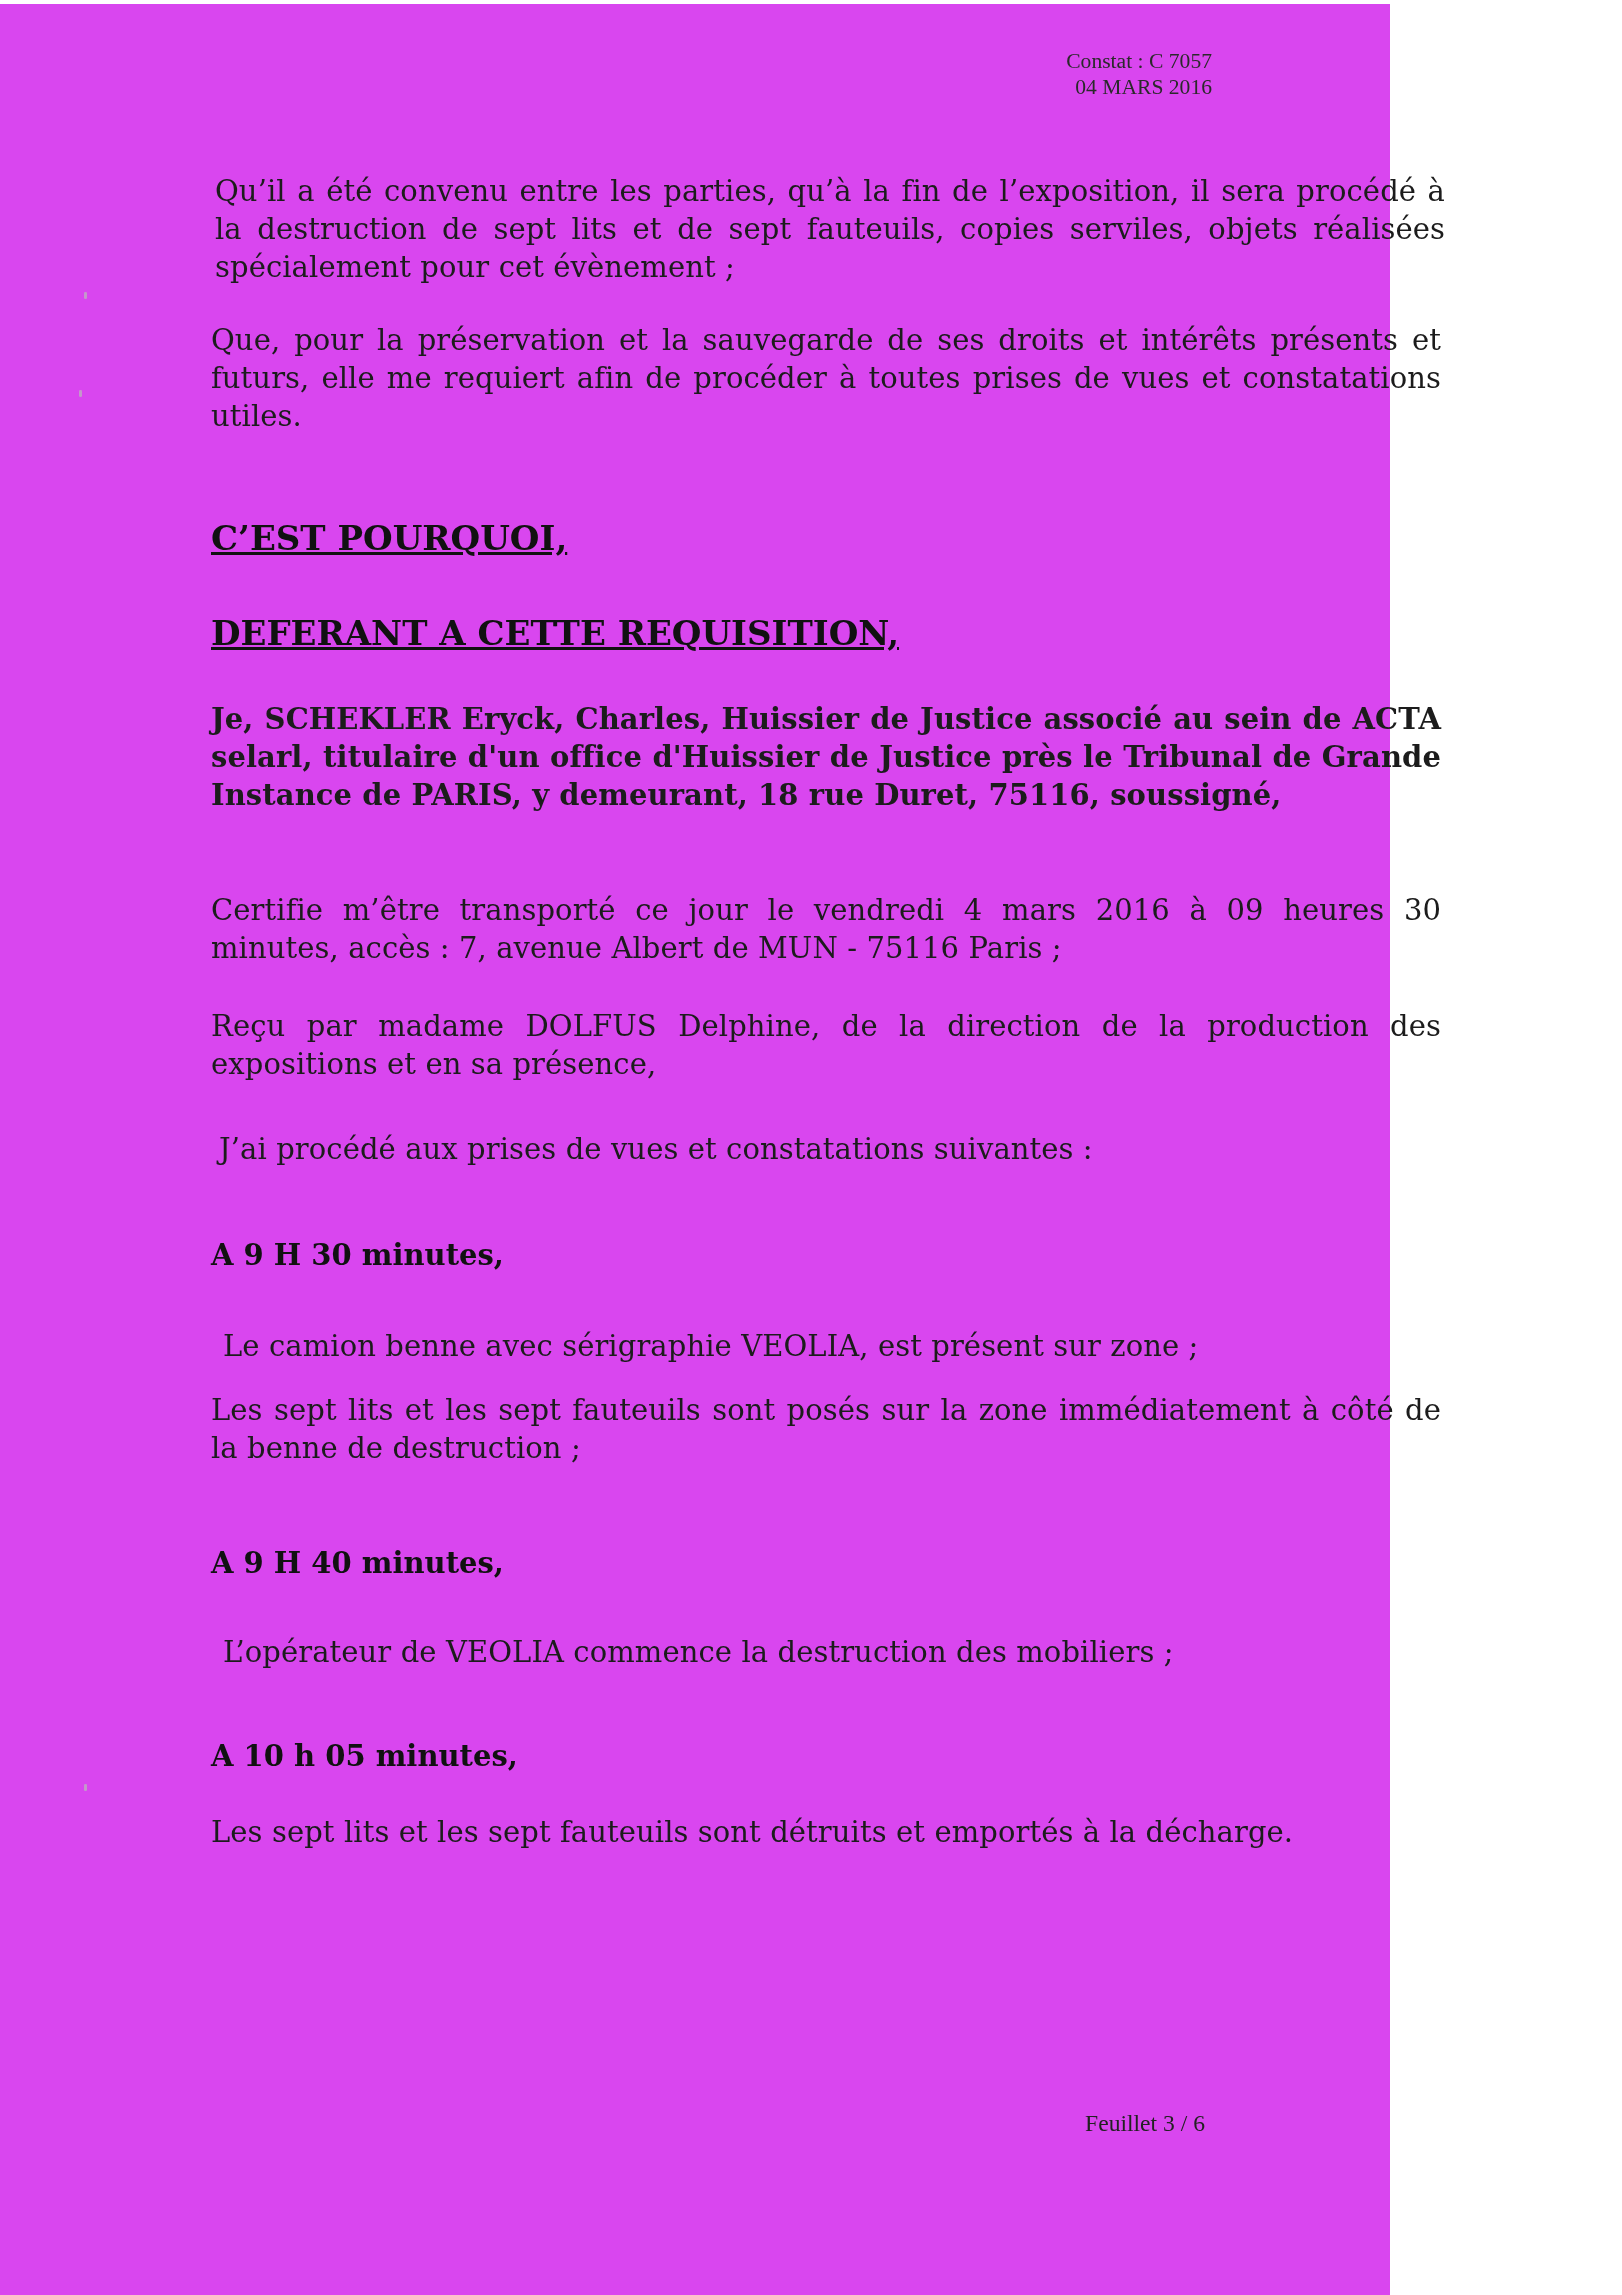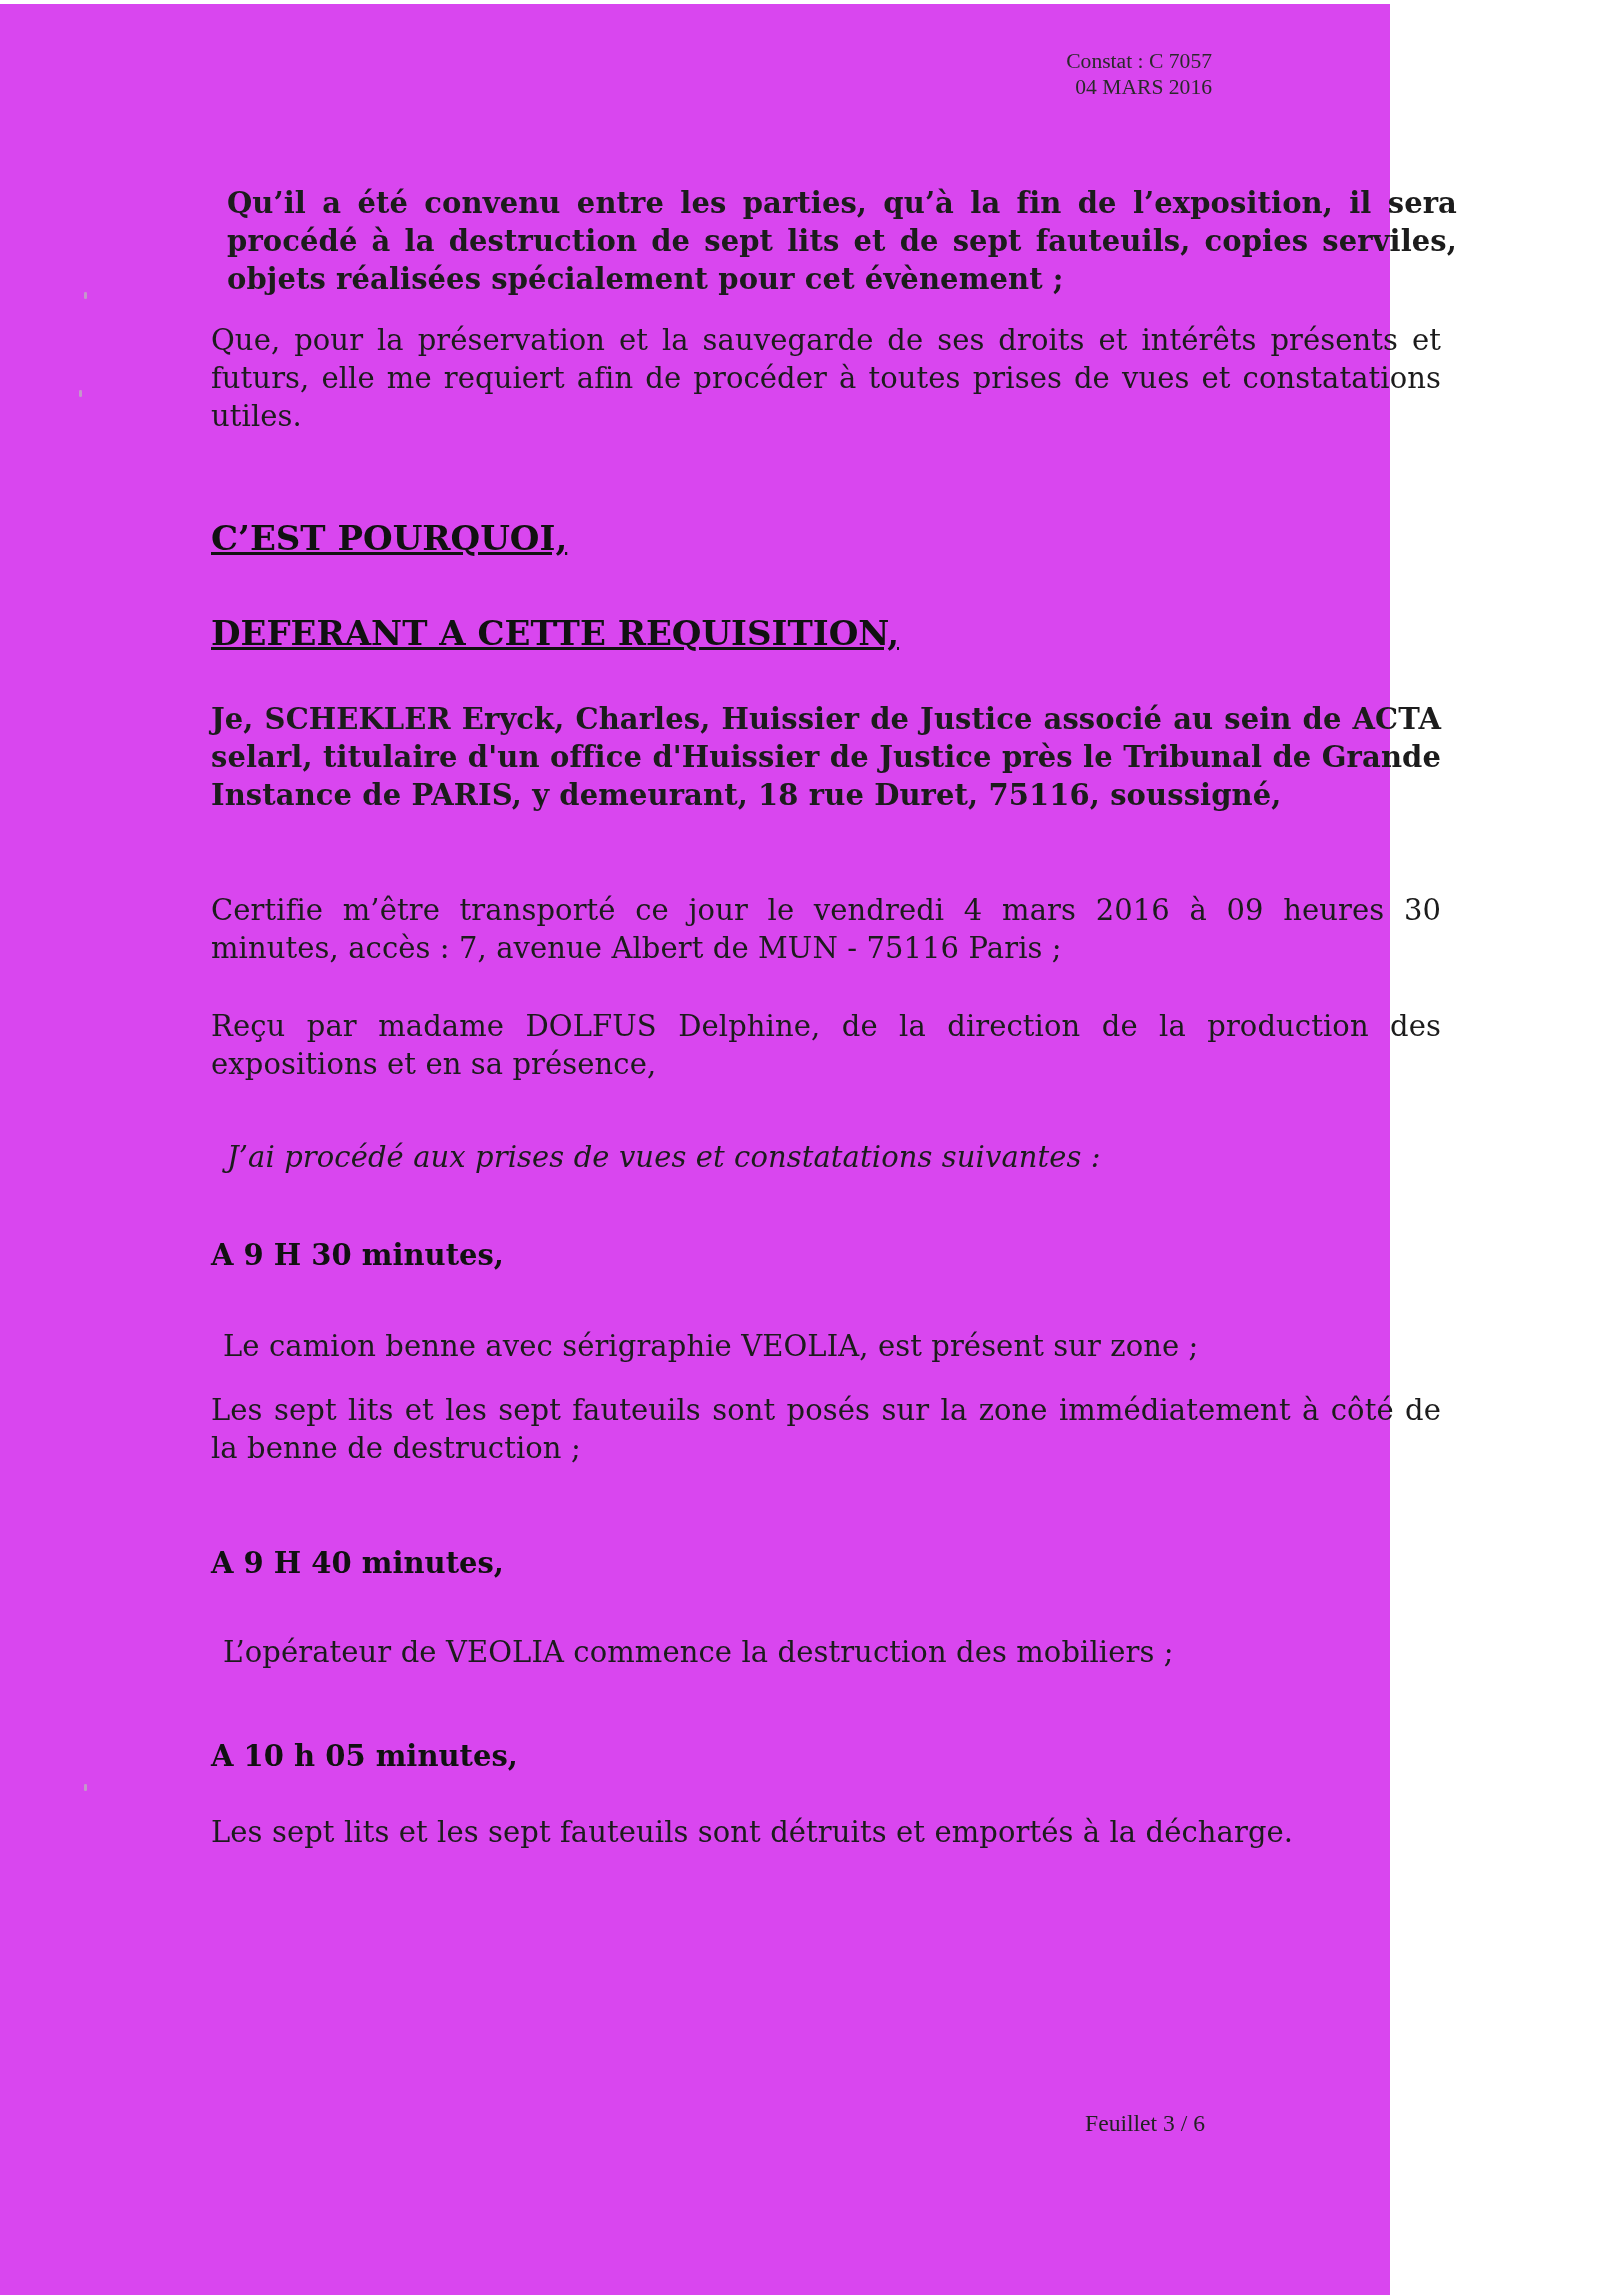--- a/index.html
+++ b/index.html
@@ -48,35 +48,35 @@
 
   <div class="header">
     <div>Constat : C 7057</div>
     <div>04 MARS 2016</div>
   </div>
 
   <div class="speck" style="left:84px; top:288px;"></div>
   <div class="speck" style="left:79px; top:386px;"></div>
   <div class="speck" style="left:84px; top:1780px;"></div>
 
-  <p class="body-text" style="top:164px; margin:16px;font-weight:bold;">Qu’il a été convenu entre les parties, qu’à la fin de l’exposition, il sera procédé à la destruction de sept lits et de sept fauteuils, copies serviles, objets réalisées spécialement pour cet évènement ;</p>
+  <p class="body-text" style="top:164px; margin:4px;">Qu’il a été convenu entre les parties, qu’à la fin de l’exposition, il sera procédé à la destruction de sept lits et de sept fauteuils, copies serviles, objets réalisées spécialement pour cet évènement ;</p>
 
   <p class="body-text" style="top:317px; margin:0;">Que, pour la préservation et la sauvegarde de ses droits et intérêts présents et futurs, elle me requiert afin de procéder à toutes prises de vues et constatations utiles.</p>
 
   <div class="heading" style="top:514px;">C’EST POURQUOI,</div>
 
   <div class="heading" style="top:609px;">DEFERANT A CETTE REQUISITION,</div>
 
   <p class="body-text bold" style="top:696px; margin:0;">Je, SCHEKLER Eryck, Charles, Huissier de Justice associé au sein de ACTA selarl, titulaire d'un office d'Huissier de Justice près le Tribunal de Grande Instance de PARIS, y demeurant, 18 rue Duret, 75116, soussigné,</p>
 
   <p class="body-text" style="top:887px; margin:0;">Certifie m’être transporté ce jour le vendredi 4 mars 2016 à 09 heures 30 minutes, accès : 7, avenue Albert de MUN - 75116 Paris ;</p>
 
   <p class="body-text" style="top:1003px; margin:0;">Reçu par madame DOLFUS Delphine, de la direction de la production des expositions et en sa présence,</p>
 
-  <p class="body-text" style="top:1118px; margin:16px;font-style:italic;">J’ai procédé aux prises de vues et constatations suivantes :</p>
+  <p class="body-text" style="top:1118px; margin:8px;">J’ai procédé aux prises de vues et constatations suivantes :</p>
 
   <div class="subheading" style="top:1232px;">A 9 H 30 minutes,</div>
   <p class="body-text" style="top:1311px; margin:12px;">Le camion benne avec sérigraphie VEOLIA, est présent sur zone ;</p>
   <p class="body-text" style="top:1387px; margin:0;">Les sept lits et les sept fauteuils sont posés sur la zone immédiatement à côté de la benne de destruction ;</p>
 
   <div class="subheading" style="top:1540px;">A 9 H 40 minutes,</div>
   <p class="body-text" style="top:1617px; margin:12px;">L’opérateur de VEOLIA commence la destruction des mobiliers ;</p>
 
   <div class="subheading" style="top:1733px;">A 10 h 05 minutes,</div>
   <p class="body-text" style="top:1809px; margin:0;">Les sept lits et les sept fauteuils sont détruits et emportés à la décharge.</p>

